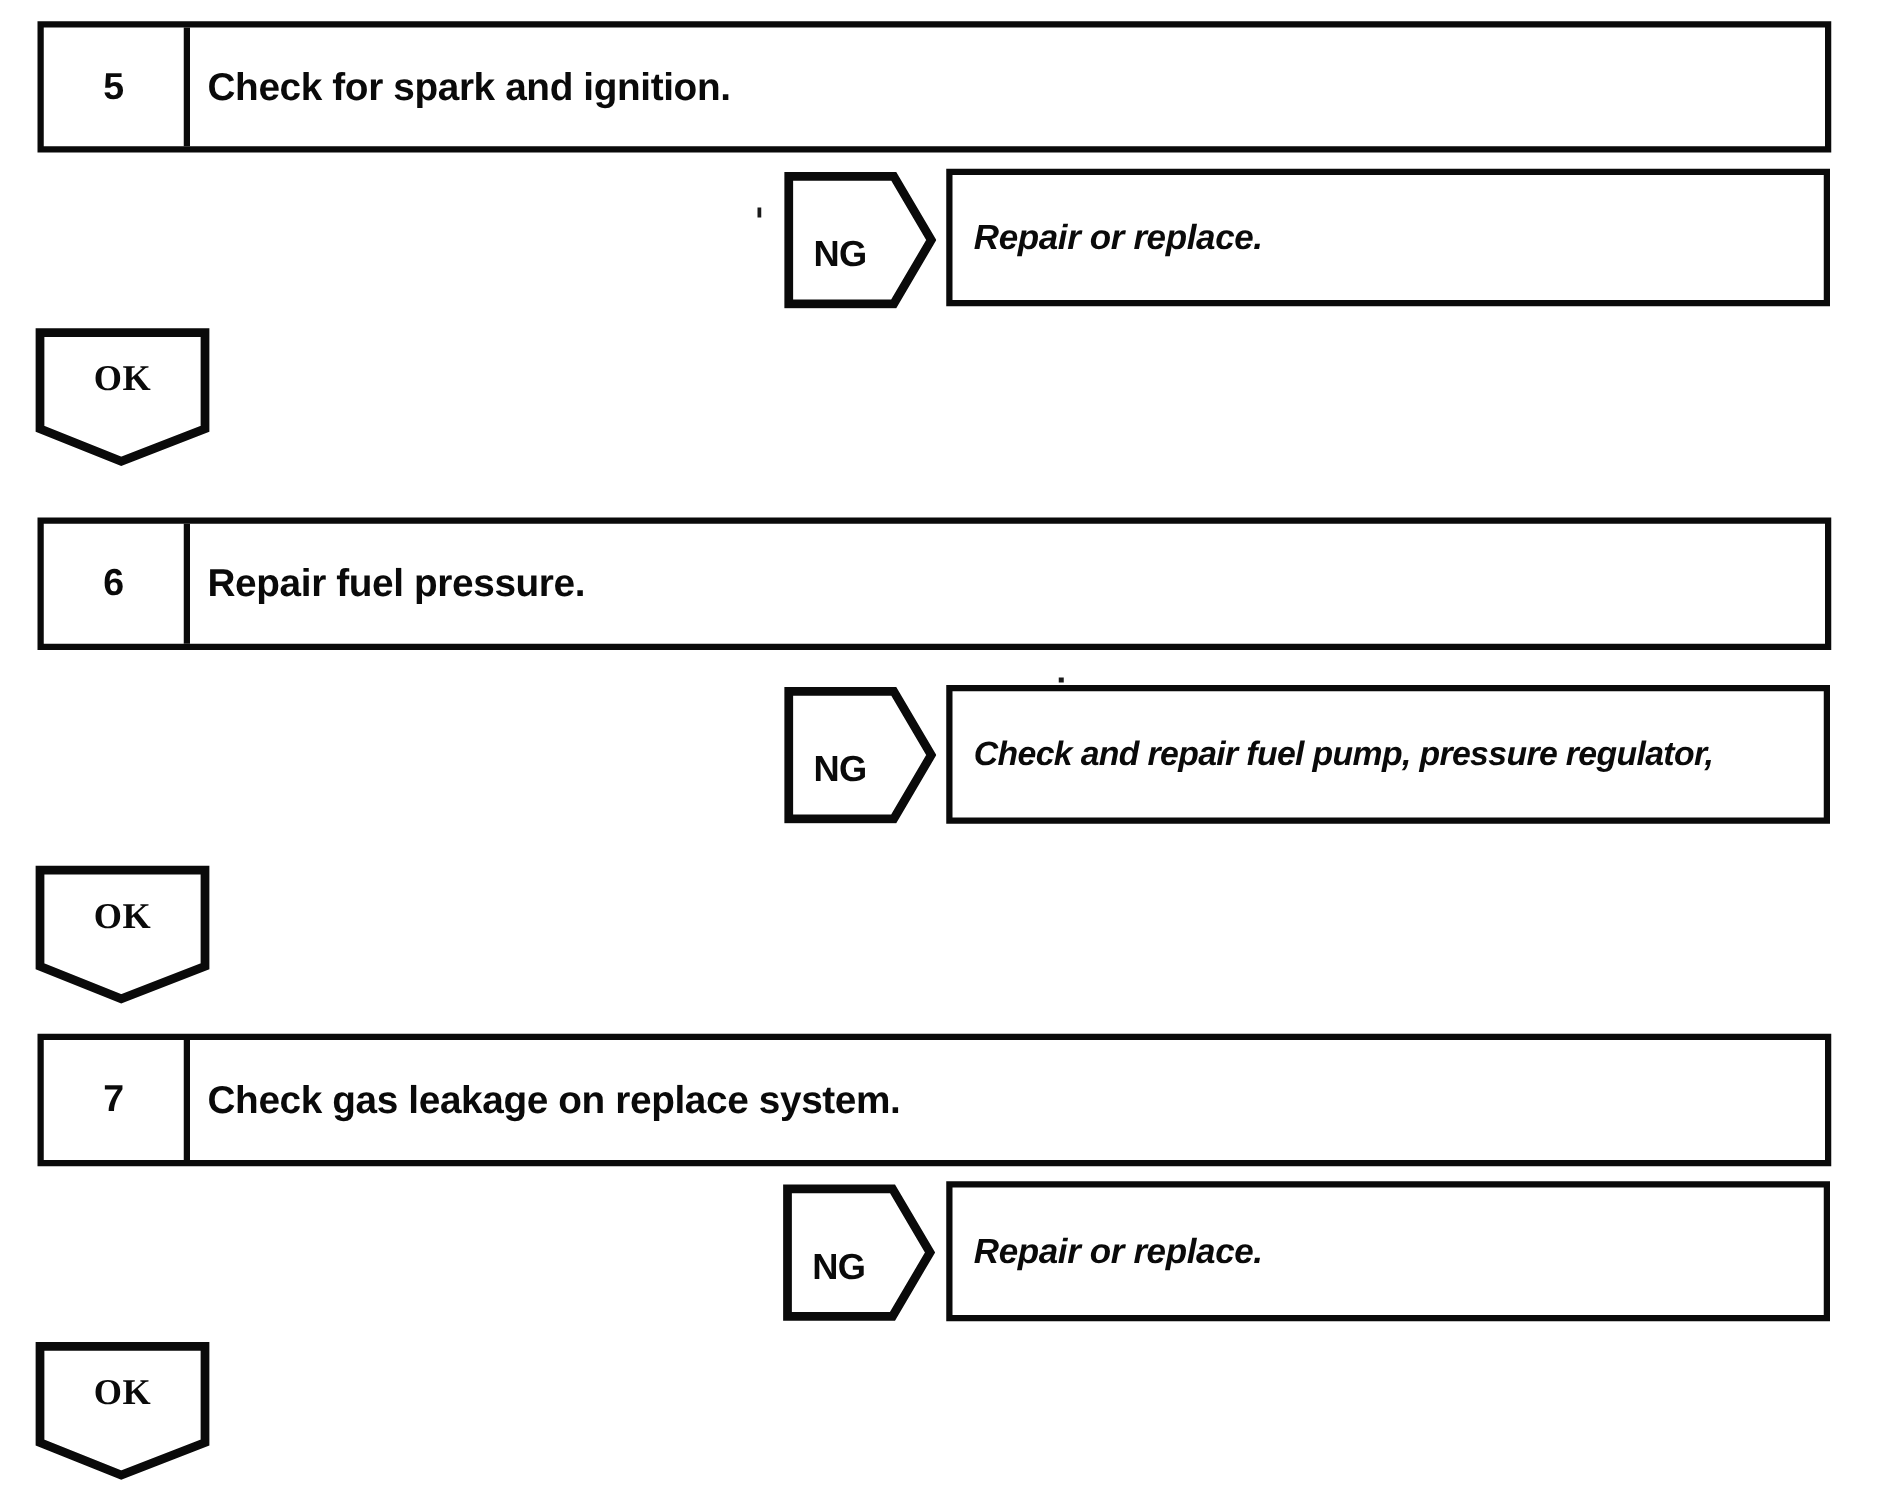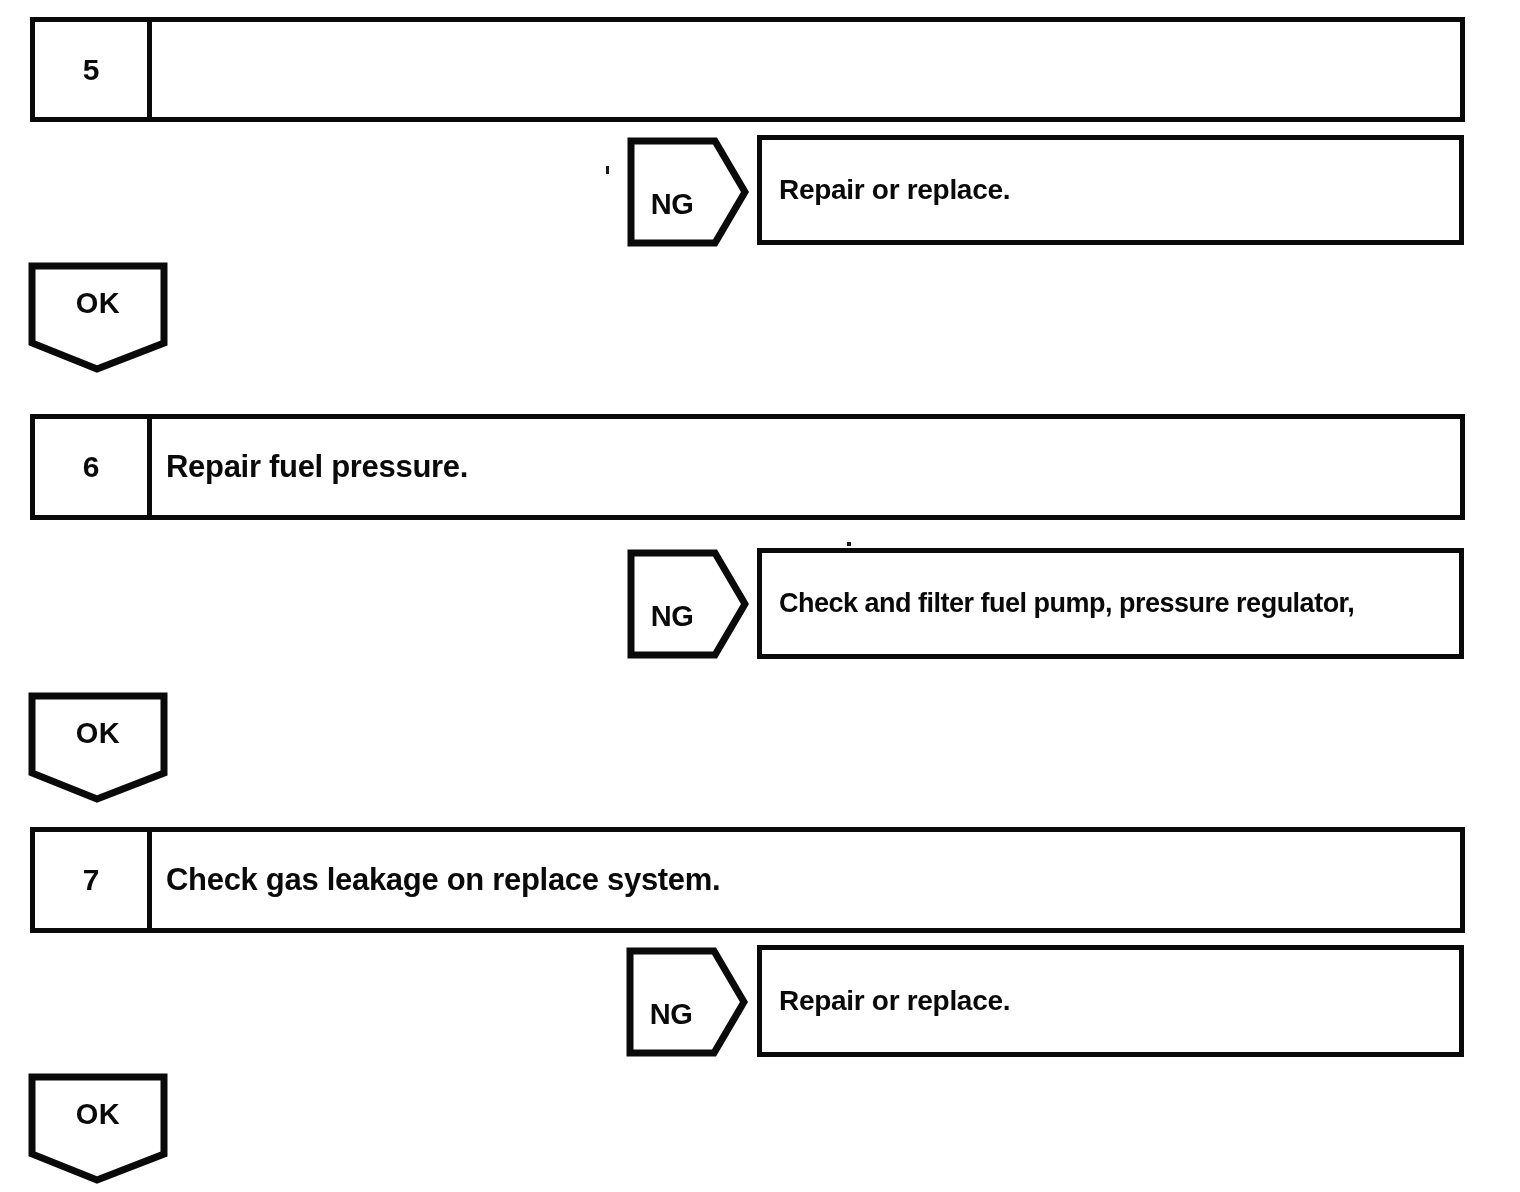--- a/index.html
+++ b/index.html
@@ -67,28 +67,30 @@
     background: #ffffff;
     display: flex;
     flex-direction: column;
     justify-content: center;
     padding-left: 17px;
     padding-right: 4px;
     font-size: 28px;
     letter-spacing: -0.3px;
     line-height: 1.16;
     white-space: nowrap;
+    font-style: italic;
   }
   .ng-box.two-line { font-size: 27px; letter-spacing: -0.5px; }
 
   
   .ok-arrow {
     position: absolute;
     width: 140px;
     height: 112px;
+    font-family: Liberation Serif, serif;
   }
   .ok-arrow svg { display: block; }
   .ok-arrow .badge-text {
     position: absolute;
     left: 0; top: 0;
     width: 140px; height: 82px;
     display: flex;
     align-items: center;
     justify-content: center;
     font-size: 29px;
@@ -114,20 +116,21 @@
   .speck-1 { left: 847px; top: 542px; width: 4px; height: 4px; }
   .speck-2 { left: 606px; top: 166px; width: 3px; height: 8px; }
 </style>
 </head>
 <body>
 
 <div class="page">
 
   <div class="step-box p-step5">
     <div class="num-cell">5</div>
+    <div class="label-cell">Check for spark and ignition.</div>
   </div>
 
   <div class="ng-arrow p-ng1a">
     <svg width="122" height="110" viewBox="0 0 122 110">
       <polygon points="4,4 88,4 118,55 88,106 4,106" fill="#ffffff" stroke="#0a0a0a" stroke-width="7" stroke-linejoin="miter"></polygon>
     </svg>
     <div class="badge-text">NG</div>
   </div>
   <div class="ng-box p-ng1b">
     <div>Repair or replace.</div>
@@ -145,21 +148,21 @@
     <div class="label-cell">Repair fuel pressure.</div>
   </div>
 
   <div class="ng-arrow p-ng2a">
     <svg width="122" height="110" viewBox="0 0 122 110">
       <polygon points="4,4 88,4 118,55 88,106 4,106" fill="#ffffff" stroke="#0a0a0a" stroke-width="7" stroke-linejoin="miter"></polygon>
     </svg>
     <div class="badge-text">NG</div>
   </div>
   <div class="ng-box two-line p-ng2b">
-    <div>Check and filter fuel pump, pressure regulator,</div>
+    <div>Check and repair fuel pump, pressure regulator,</div>
   </div>
 
   <div class="ok-arrow p-ok2">
     <svg width="140" height="112" viewBox="0 0 140 112">
       <polygon points="4,4 136,4 136,81 69,107 4,81" fill="#ffffff" stroke="#0a0a0a" stroke-width="7" stroke-linejoin="miter"></polygon>
     </svg>
     <div class="badge-text">OK</div>
   </div>
 
   <div class="step-box p-step7">

